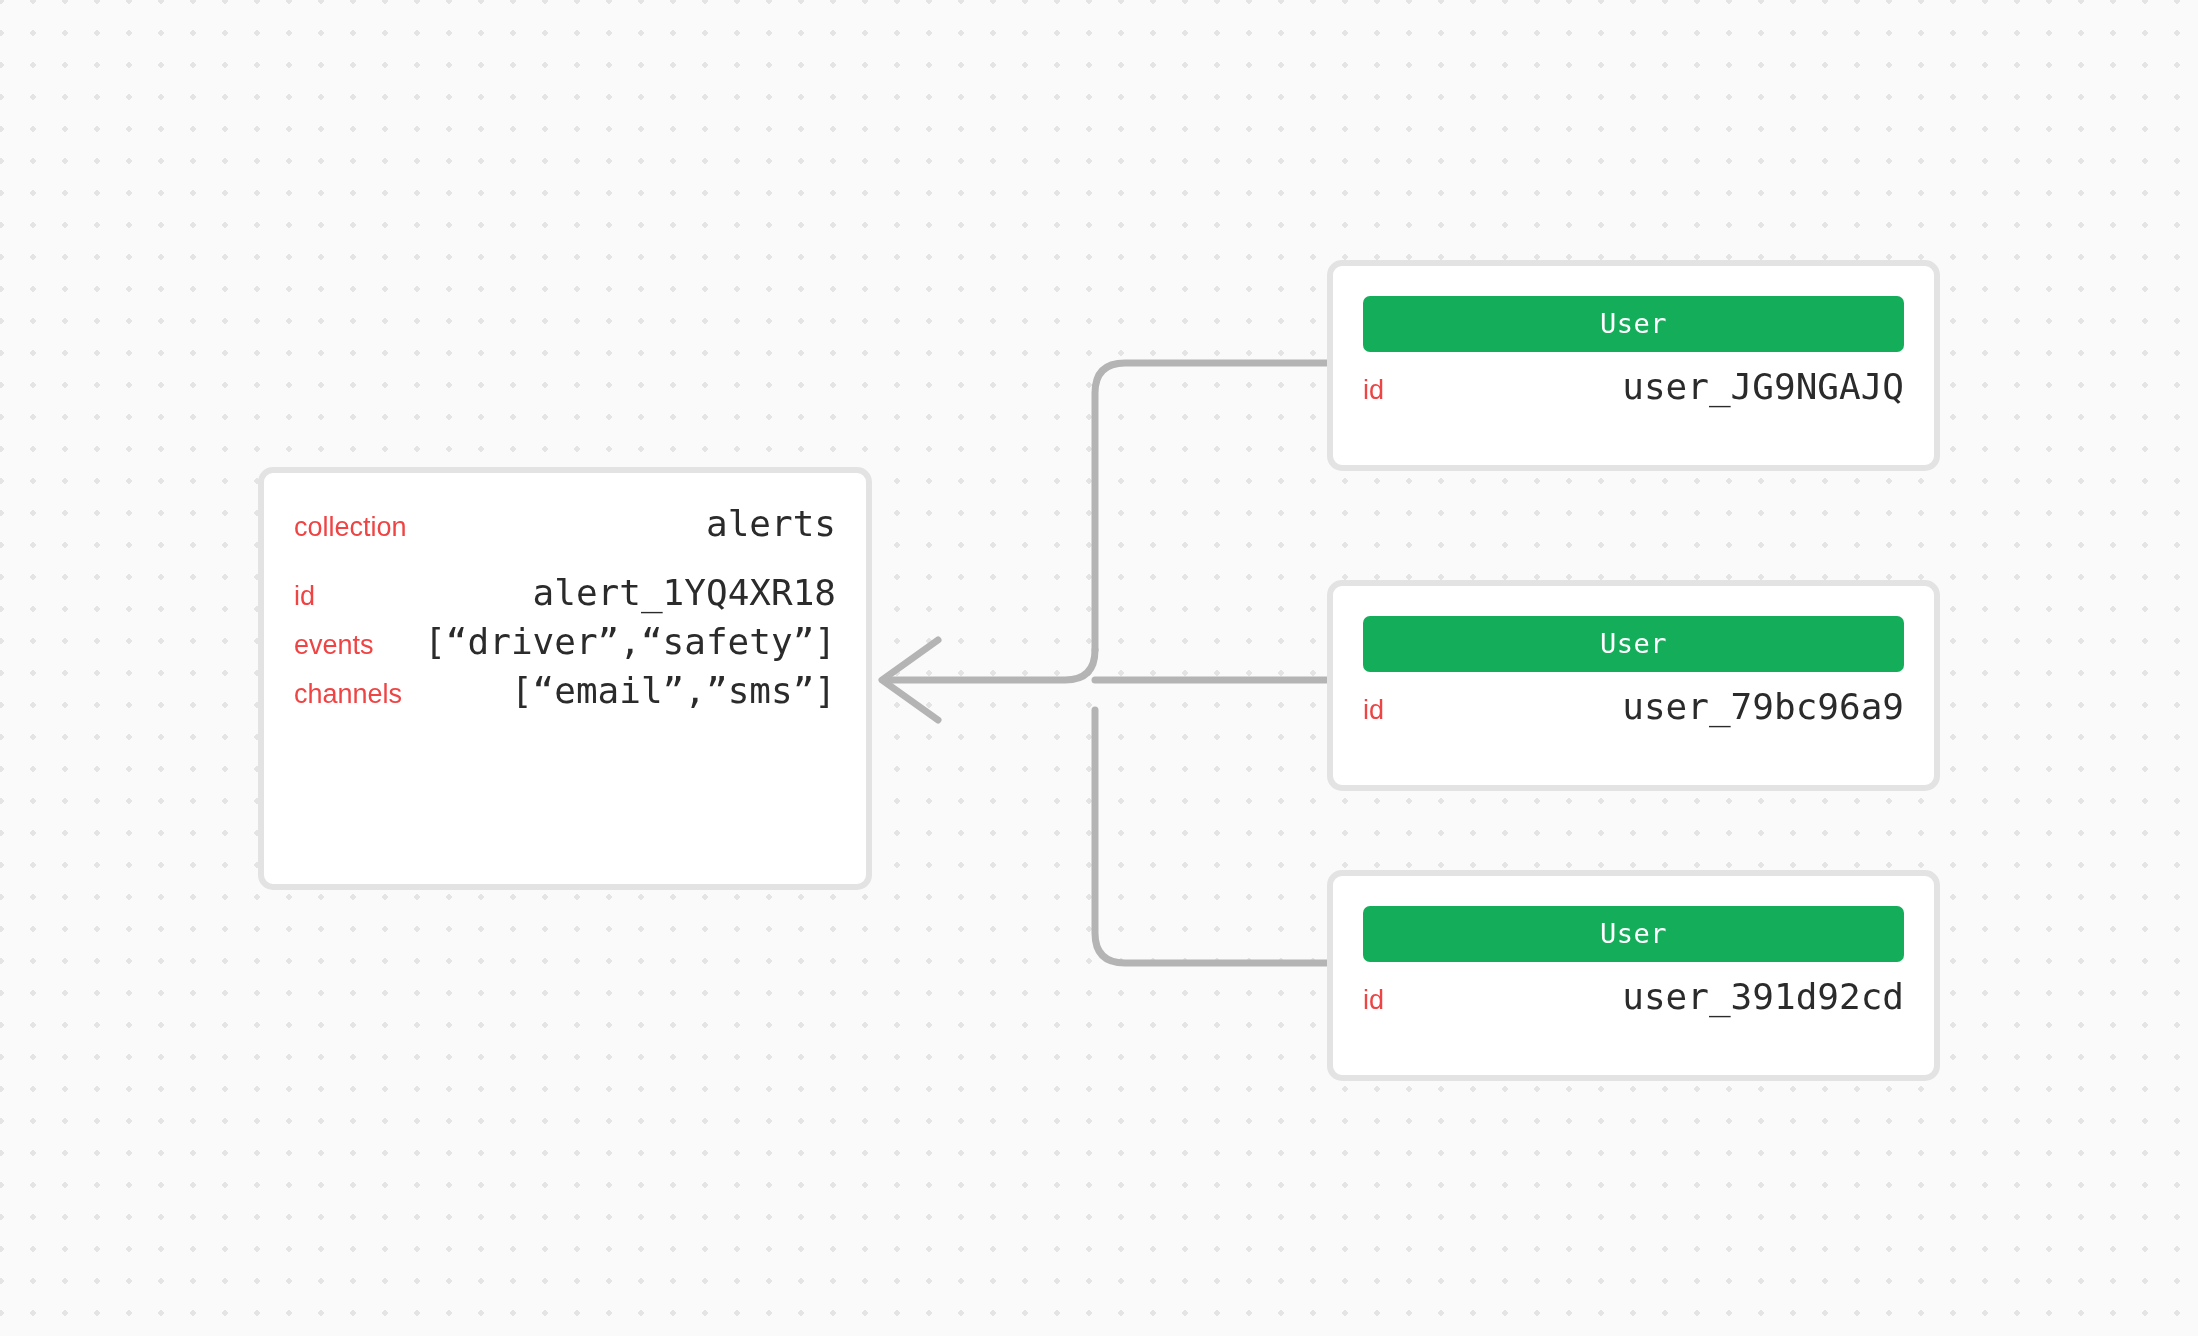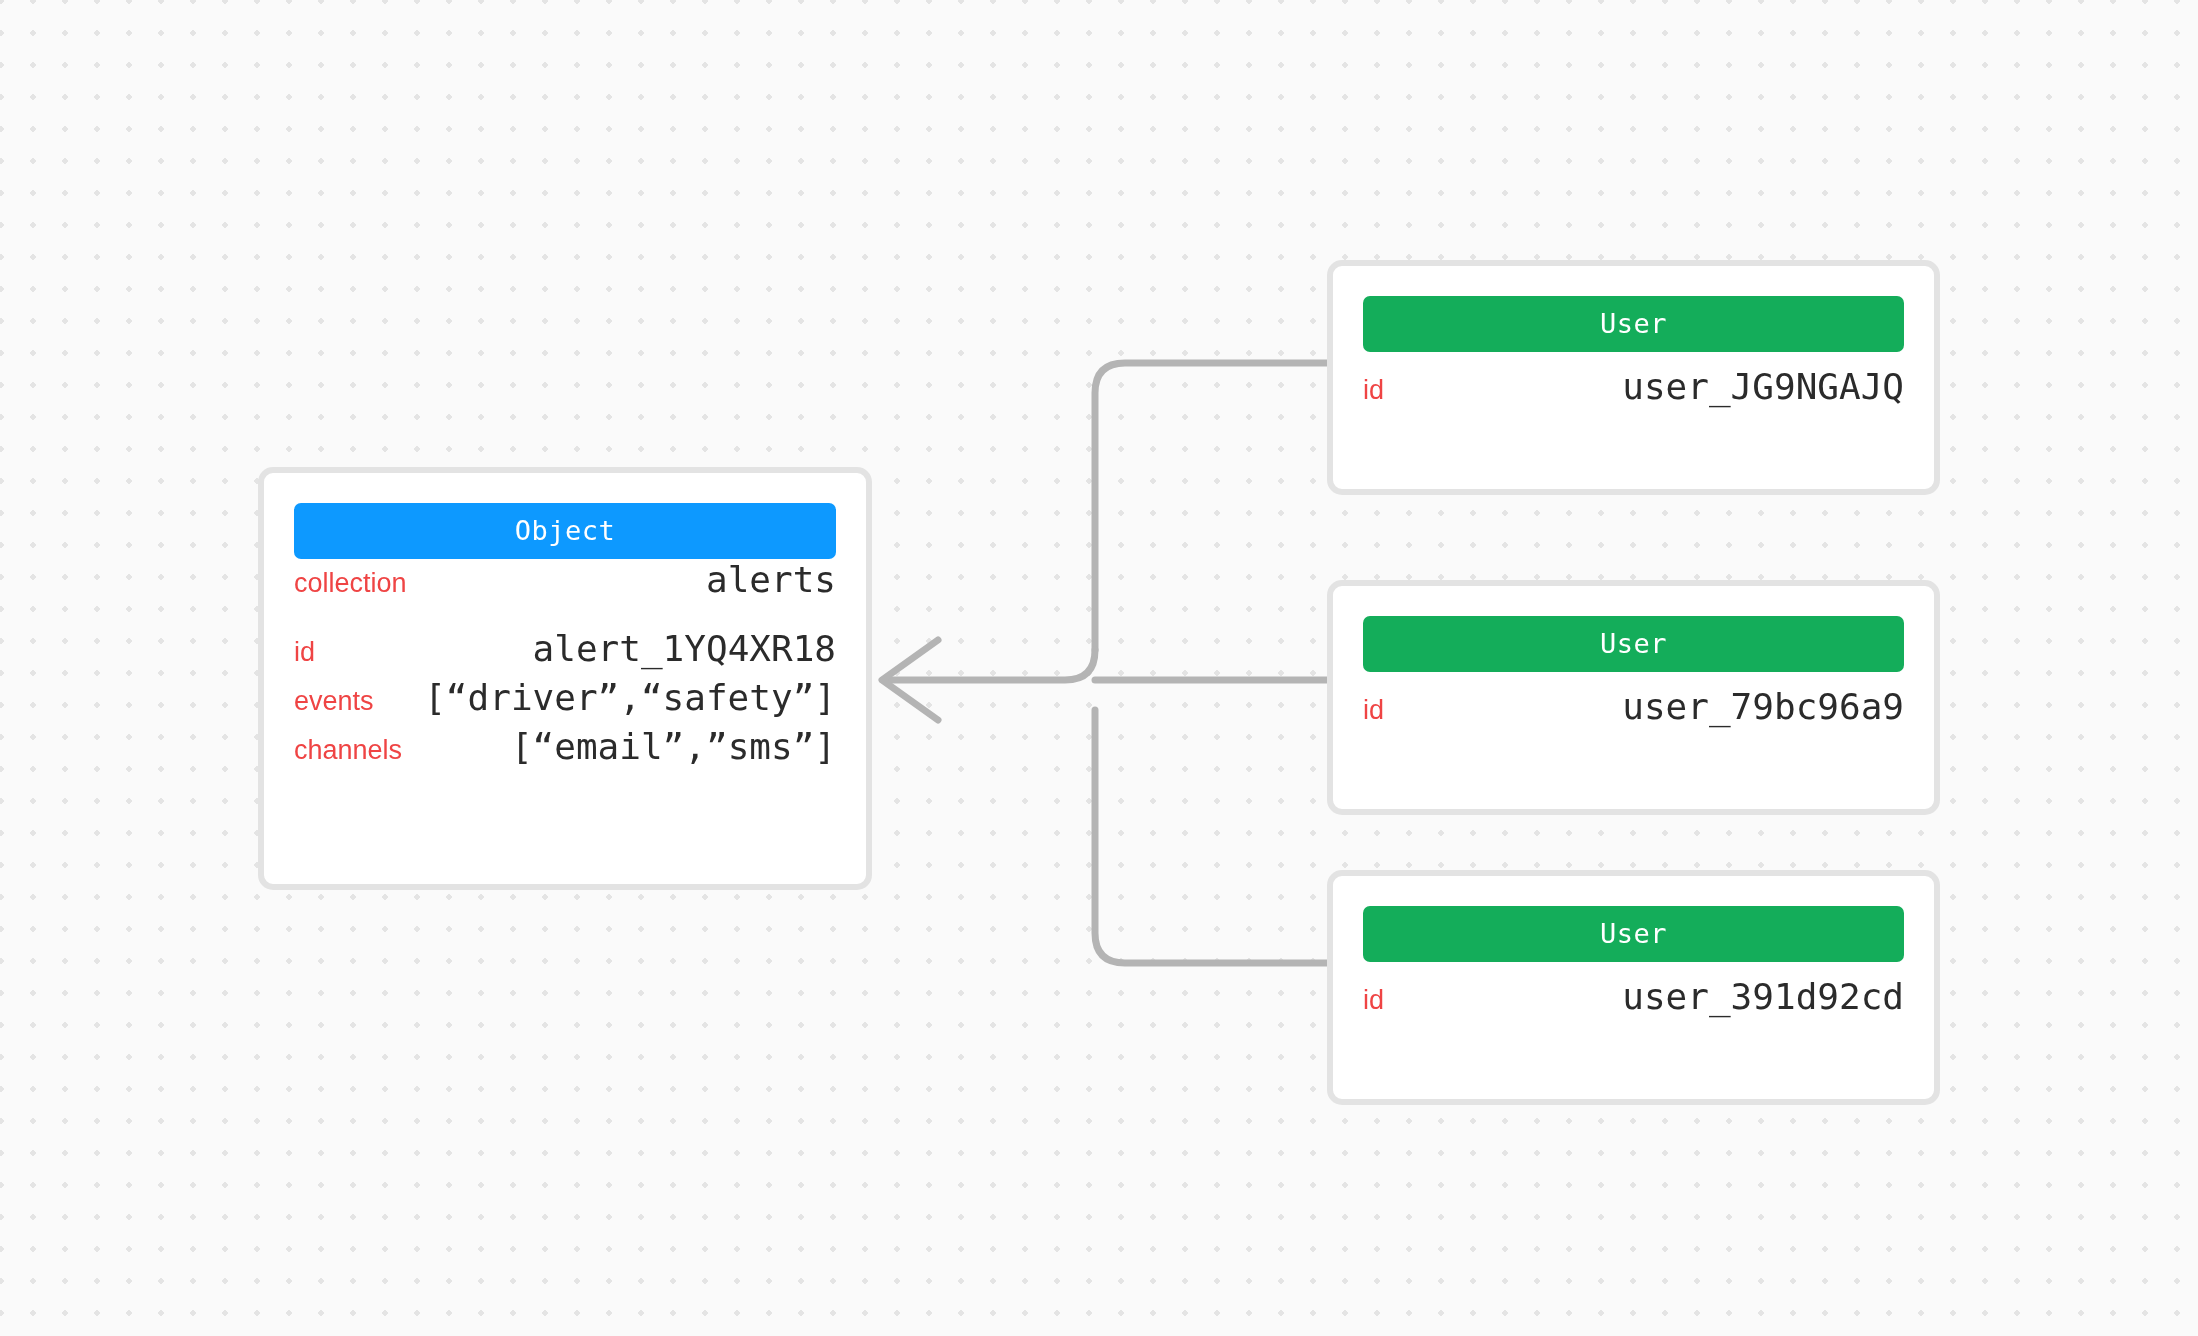--- a/index.html
+++ b/index.html
@@ -102,21 +102,21 @@
     left: 258px;
     top: 467px;
     width: 614px;
     height: 423px;
   }
   #card-object .field-row { height: 49px; }
 
   .card-user {
     left: 1327px;
     width: 613px;
-    height: 235px;
+    height: 211px;
   }
   #card-user-0 { top: 260px; }
   #card-user-1 { top: 580px; }
   #card-user-2 { top: 870px; }
 
   .card-user .field-list { margin-top: 14px; }
   .card-user .field-row  { height: 48px; }
 </style>
 </head>
 <body>
@@ -132,21 +132,20 @@
 
       <path d="M 1335 963 L 1125 963 Q 1095 963 1095 933 L 1095 710"></path>
 
       <path d="M 1095 650 Q 1095 680 1065 680 L 886 680"></path>
 
       <path d="M 938 640 L 882 680 L 938 720"></path>
     </g>
   </svg>
 
   <div class="card" id="card-object">
-    <div class="card-header type-object">Object</div>
     <div class="field-list">
 
       <div class="field-row">
         <span class="field-key">collection</span>
         <span class="field-value">alerts</span>
       </div>
 
       <div class="field-row gap-before">
         <span class="field-key">id</span>
         <span class="field-value">alert_1YQ4XR18</span>

